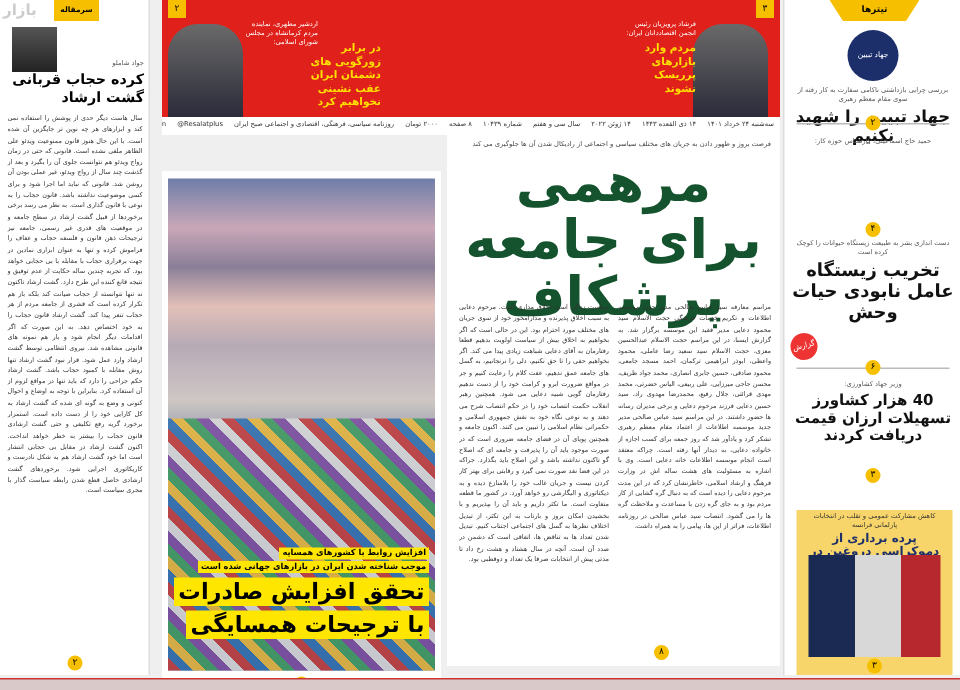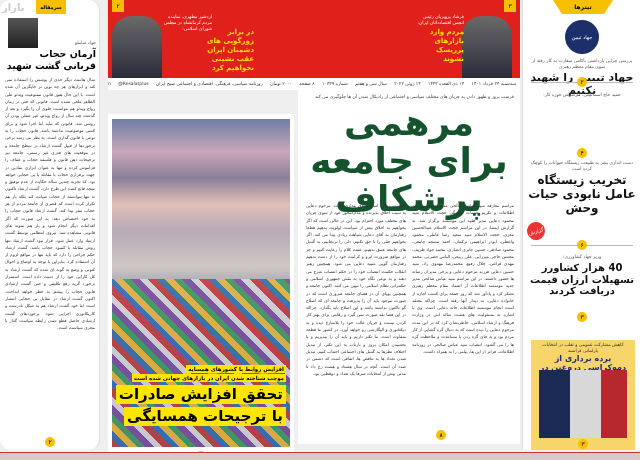--- a/index.html
+++ b/index.html
@@ -24,21 +24,21 @@
   .logo { position: absolute; left: 110px; top: 2px; width: 190px; height: 70px; color: #fff; font-family: "DejaVu Serif", serif; font-size: 56px; font-weight: bold; text-align: center; line-height: 70px; }
   .head-box { position: absolute; top: 0; height: 78px; width: 100px; }
   .head-box .photo { position: absolute; bottom: 0; width: 50px; height: 62px; background: linear-gradient(#6a6a6a,#2b2b3a); border-radius: 20px 20px 0 0; }
   .head-box .cap { position: absolute; top: 14px; font-size: 4.5px; color: #fff; line-height: 6px; }
   .head-box .hl { position: absolute; top: 28px; font-size: 7px; font-weight: bold; color: #ffe000; line-height: 9px; }
   .head-box .num { position: absolute; top: 0; width: 12px; height: 12px; background: #f6c000; font-size: 6px; text-align:center; line-height:12px; }
   .info-bar { position: absolute; left: 108px; top: 78px; width: 412px; height: 12px; background: #fff; font-size: 4.5px; line-height: 12px; color: #333; padding: 0 4px; white-space: nowrap; overflow: hidden; }
   .info-bar span { margin-left: 6px; }
 
   
-  .left-col { position: absolute; left: 0; top: 0; width: 100px; height: 450px; background: #fff; border-right: 1px solid #ddd; border-radius: 11px; }
+  .left-col { position: absolute; left: 0; top: 0; width: 100px; height: 450px; background: #fff; border-right: 1px solid #ddd; }
   .avatar { position: absolute; left: 8px; top: 18px; width: 30px; height: 30px; background: linear-gradient(#555,#222); }
   .sarmaghale { position: absolute; left: 36px; top: 0; width: 30px; height: 14px; background: #f6c000; font-size: 5px; text-align:center; line-height:14px; font-weight:bold; }
   .bazaar-tag { position: absolute; left: 2px; top: 2px; font-size: 10px; color: #ccc; font-weight: bold; }
   .author { position: absolute; left: 4px; top: 40px; width: 92px; font-size: 4.5px; text-align: right; color: #555; }
   .lh { position: absolute; left: 4px; top: 48px; width: 92px; font-size: 9.5px; font-weight: bold; text-align: right; line-height: 12px; }
   .body-text { position: absolute; font-size: 4.3px; line-height: 7.3px; color: #333; text-align: justify; overflow: hidden; }
 
   
   .feature { position: absolute; left: 108px; top: 94px; width: 186px; height: 350px; background: #fff; margin-top: 20px; }
   .photo-area { position: absolute; left: 4px; top: 5px; width: 178px; height: 328px;
@@ -60,21 +60,21 @@
 </head>
 <body>
 
 <div class="page">
 
   <div class="left-col">
     <div class="bazaar-tag">بازار</div>
     <div class="sarmaghale">سرمقاله</div>
     <div class="avatar"></div>
     <div class="author">جواد شاملو</div>
-    <div class="lh">آرمان حجاب قربانی گشت شهید</div>
+    <div class="lh">کرده حجاب قربانی گشت ارشاد</div>
     <div class="body-text" style="left:5px; top:76px; width:90px; height:358px;">سال هاست دیگر حدی از پوشش را استفاده نمی کند و ابزارهای هر چه نوین تر جایگزین آن شده است. با این حال هنوز قانون ممنوعیت ویدئو علی الظاهر ملغی نشده است. قانونی که حتی در زمان رواج ویدئو هم نتوانست جلوی آن را بگیرد و بعد از گذشت چند سال از رواج ویدئو، غیر عملی بودن آن روشن شد. قانونی که نباید اما اجرا شود و برای کسی موضوعیت نداشته باشد. قانون حجاب را به نوعی با قانون گذاری است. به نظر می رسد برخی برخوردها از قبیل گشت ارشاد در سطح جامعه و در موقعیت های قدری غیر رسمی، جامعه نیز ترجیحات ذهن قانون و فلسفه حجاب و عفاف را فراموش کرده و تنها به عنوان ابزاری نمادین در جهت برقراری حجاب با مقابله با بی حجابی خواهد بود. که تجربه چندین ساله حکایت از عدم توفیق و نتیجه قانع کننده این طرح دارد. گشت ارشاد تاکنون نه تنها نتوانسته از حجاب صیانت کند بلکه باز هم تکرار کرده است که قشری از جامعه مردم از هر حجاب تنفر پیدا کند. گشت ارشاد قانون حجاب را به خود اختصاص دهد. به این صورت که اگر اقدامات دیگر انجام شود و بار هم نمونه های قانونی مشاهده شد. نیروی انتظامی توسط گشت ارشاد وارد عمل شود. قرار نبود گشت ارشاد تنها روش مقابله با کمبود حجاب باشد. گشت ارشاد حکم جراحی را دارد که باید تنها در مواقع لزوم از آن استفاده کرد. بنابراین با توجه به اوضاع و احوال کنونی و وضع به گونه ای شده که گشت ارشاد به کل کارایی خود را از دست داده است. استمرار برخورد گریه رفع تکلیفی و حتی گشت ارشادی قانون حجاب را بیشتر به خطر خواهد انداخت. اکنون گشت ارشاد در مقابل بی حجابی انتشار است اما خود گشت ارشاد هم به شکل نادرست و کاریکاتوری اجرایی شود. برخوردهای گشت ارشادی حاصل قطع شدن رابطه سیاست گذار با مجری سیاست است.</div>
     <div class="pg-dot" style="left:45px; top:437px;">۲</div>
   </div>
 
   <div class="masthead">
     <div class="head-box" style="left:4px;">
       <div class="photo" style="left:0;"></div>
       <div class="num" style="left:0;">۲</div>
       <div class="cap" style="left:50px; width:50px; text-align:right;">اردشیر مطهری، نماینده مردم کرمانشاه در مجلس شورای اسلامی:</div>
       <div class="hl" style="left:48px; width:54px; text-align:right;margin-left:40px;">در برابر زورگویی های دشمنان ایران عقب نشینی نخواهیم کرد</div>

